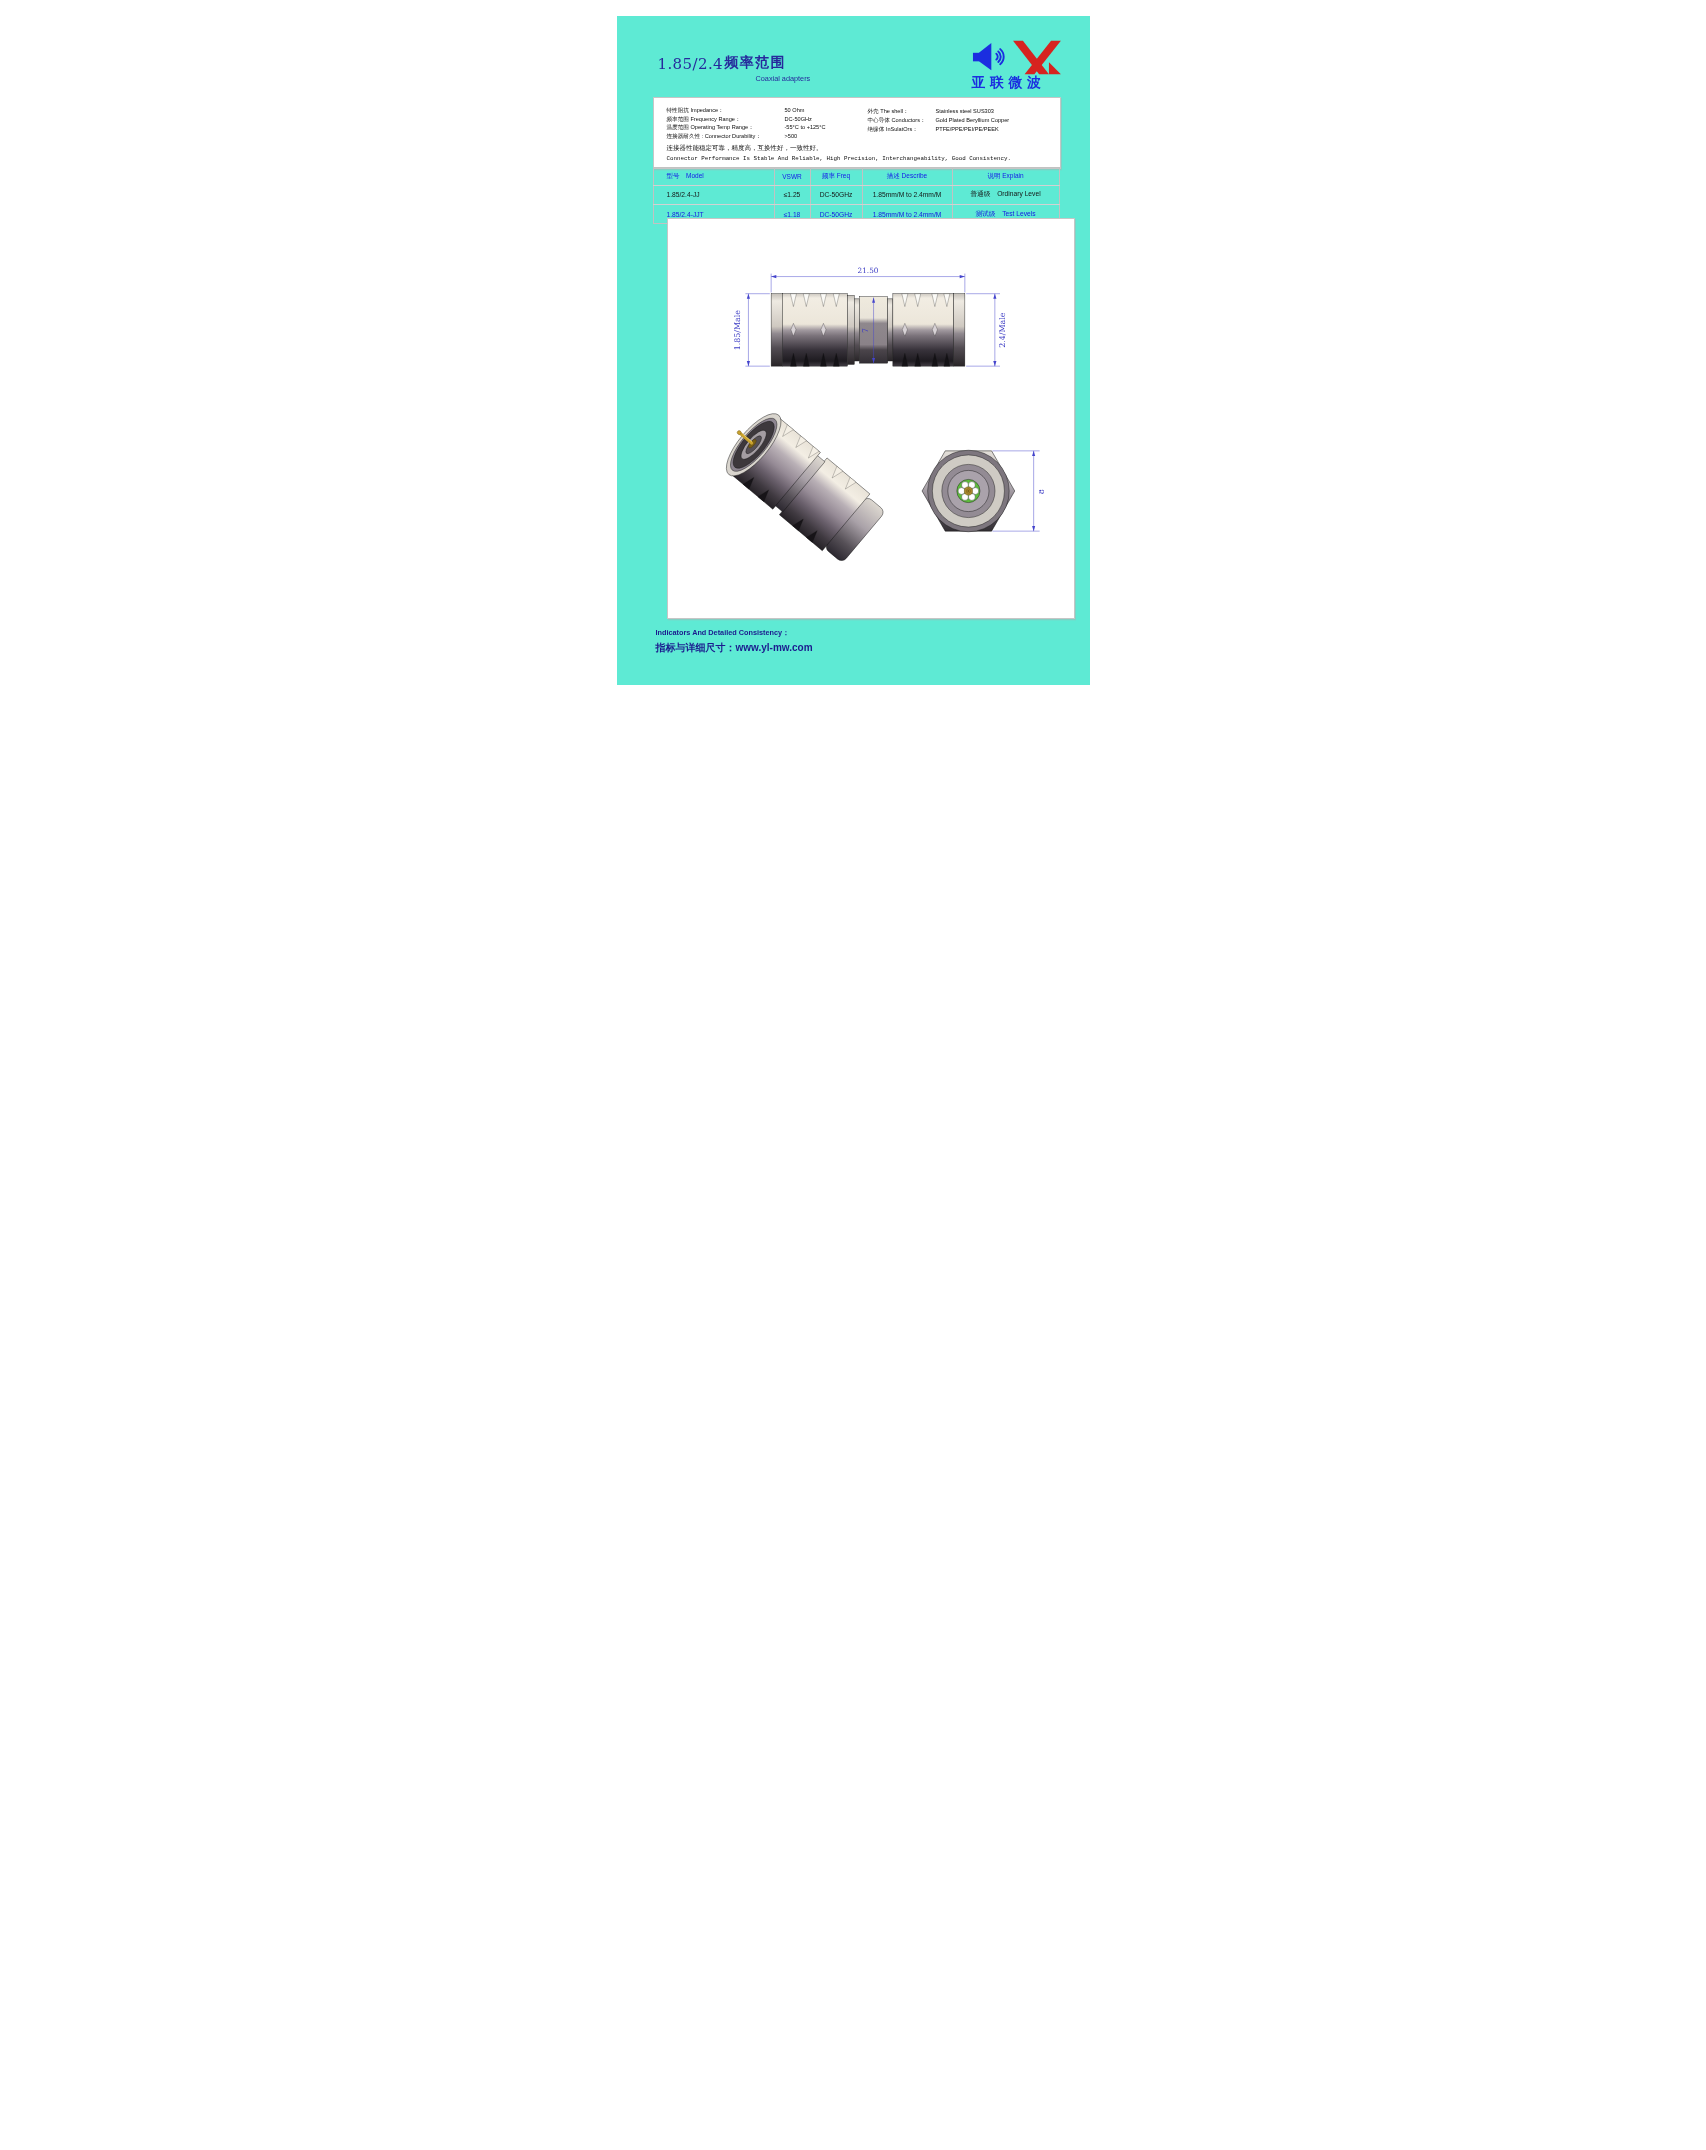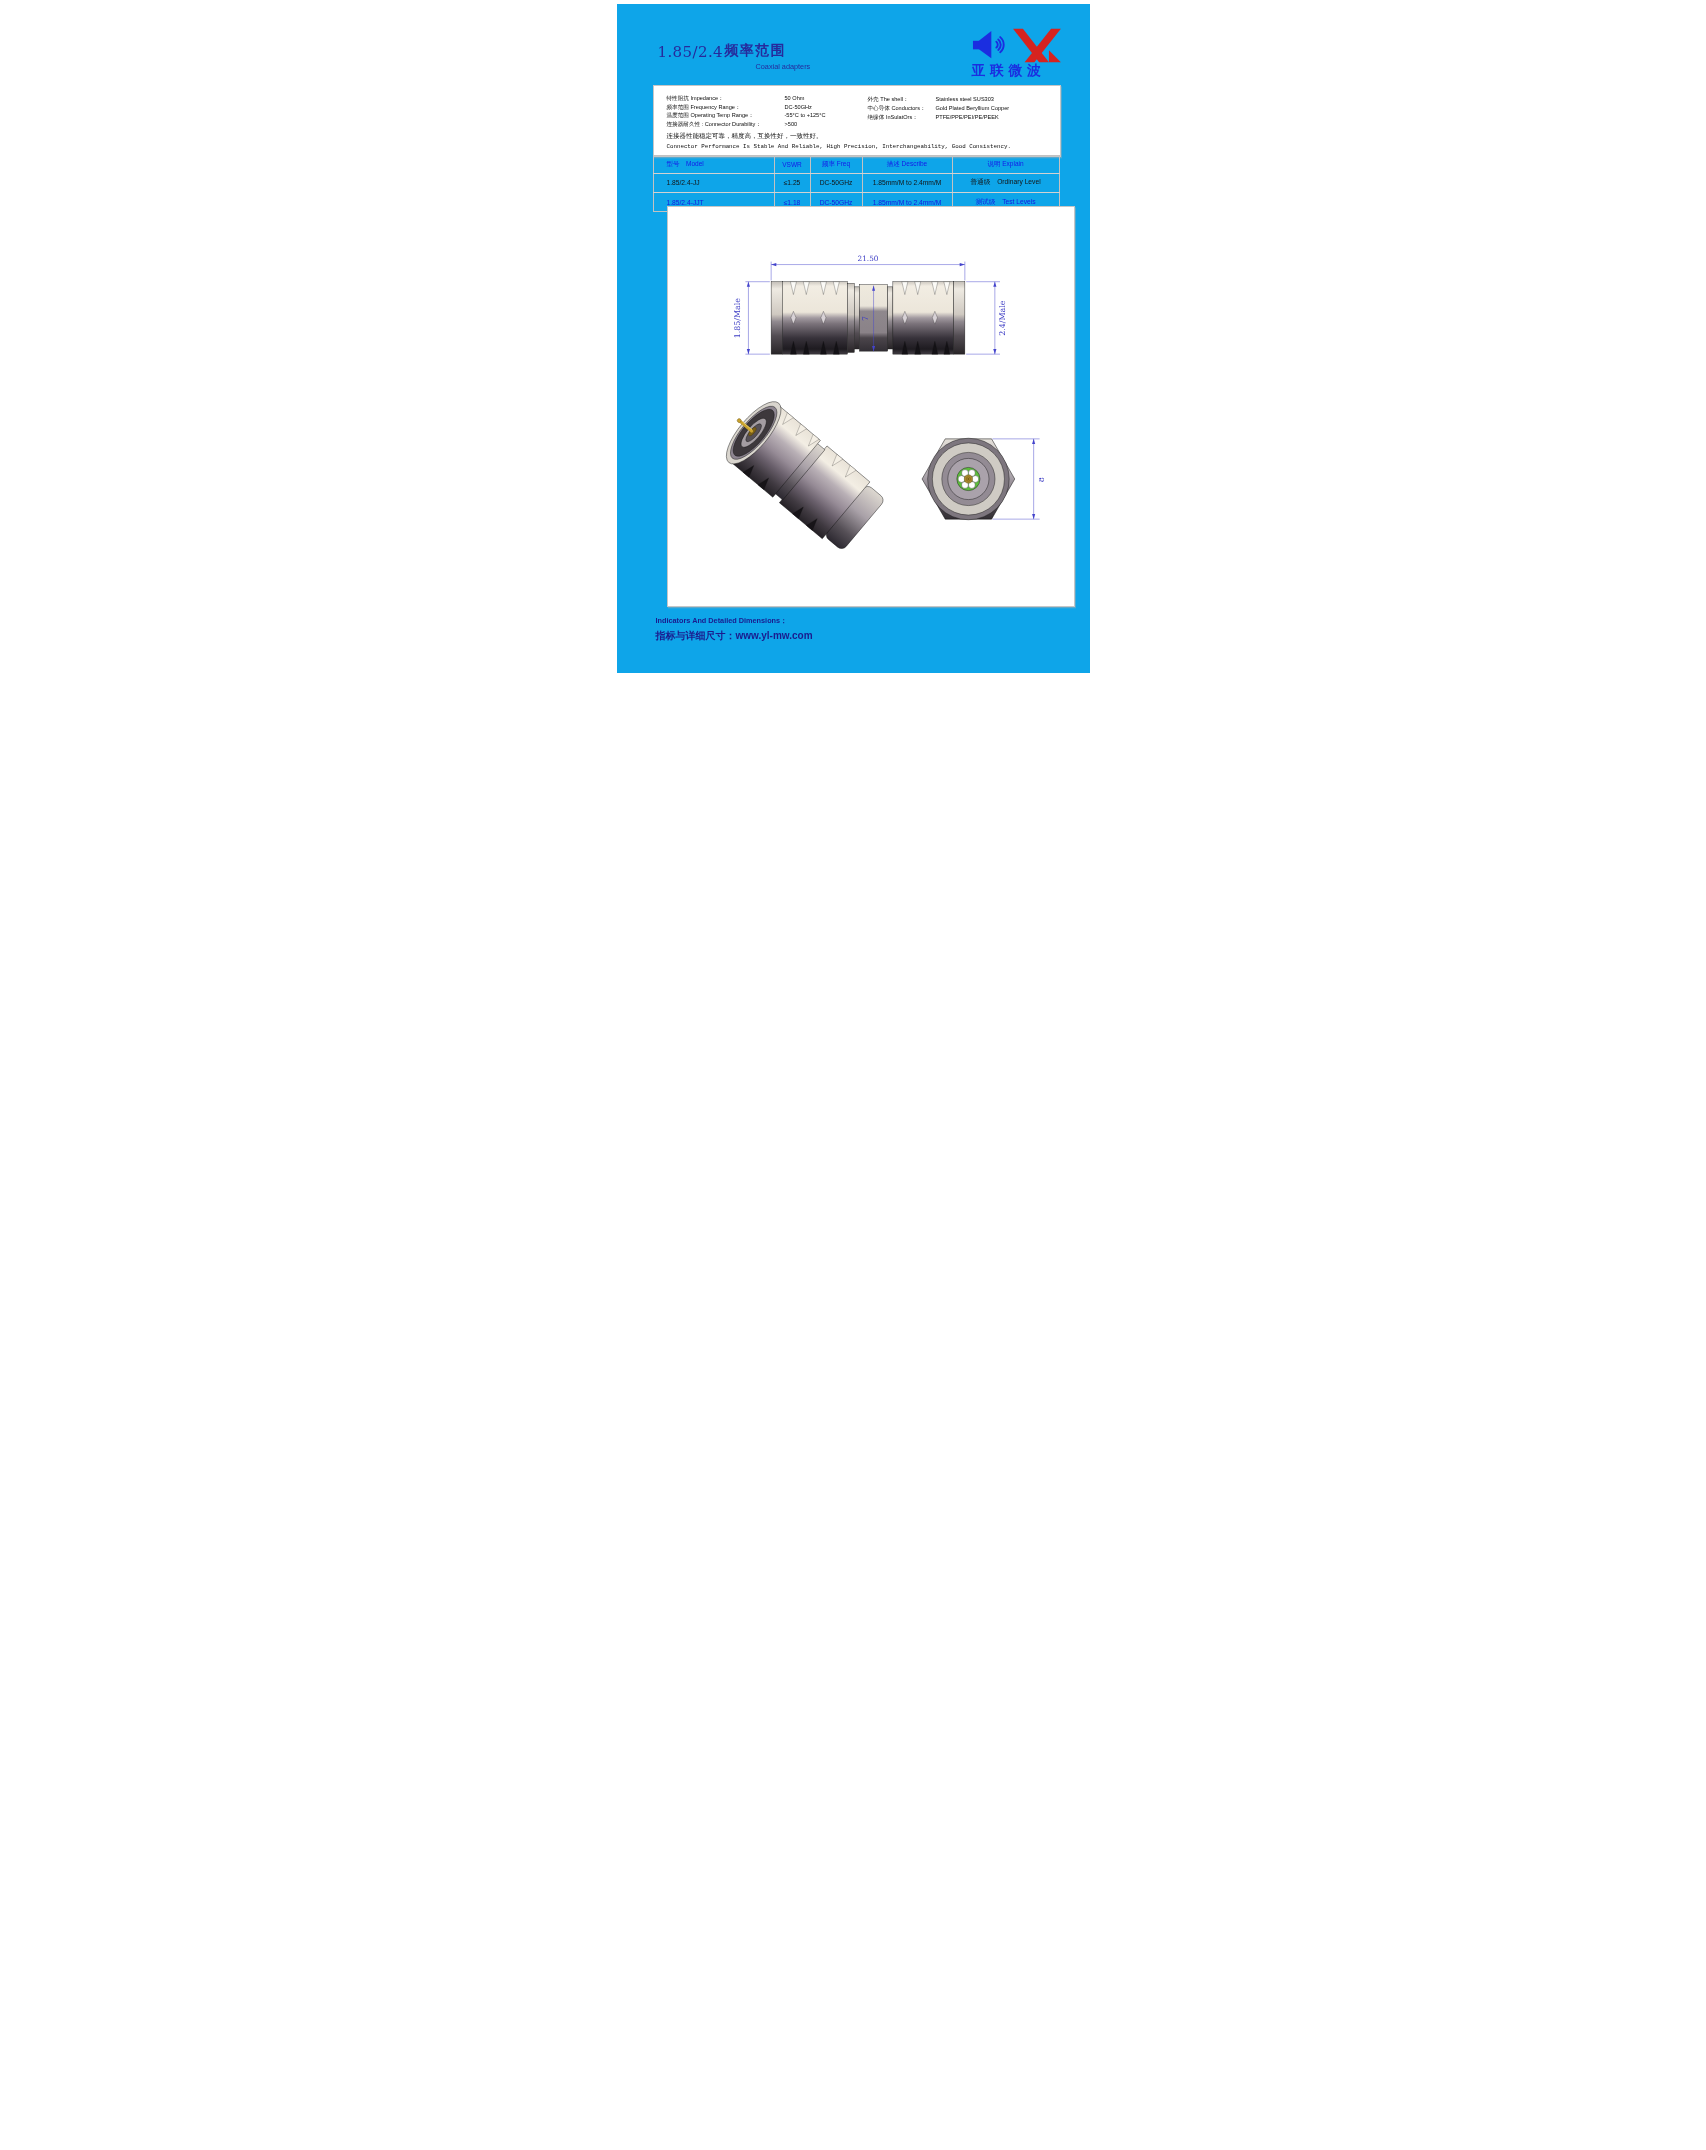--- a/index.html
+++ b/index.html
@@ -1,16 +1,16 @@
 <!DOCTYPE html>
 <html style="font-size:6.9px"><head>
 <meta charset="utf-8">
 <style>
   html,body{margin:0;padding:0;background:#ffffff;}
-  .page{position:relative;width:473px;height:669px;margin:4px auto;background:#0ea5e9;
+  .page{position:relative;width:473px;height:669px;margin:16px auto;background:#5eead4;
         font-family:"Liberation Sans",sans-serif;color:#111;overflow:hidden;}
   .abs{position:absolute;}
 
   
   .t-model{position:absolute;left:41px;top:39px;font-family:"DejaVu Serif",serif;
            font-size:15px;color:#262a9c;letter-spacing:0.4px;}
   .t-cn{position:absolute;left:108px;top:38px;font-size:14px;font-weight:bold;color:#262a9c;letter-spacing:1.3px;}
   .t-sub{position:absolute;left:109px;top:58px;font-size:7.3px;color:#262a9c;padding-left:30px;}
 
   .logo{position:absolute;left:355px;top:24px;width:89px;height:52px;}
@@ -312,19 +312,19 @@
         <line x1="330" y1="23" x2="330" y2="210"></line>
       </g>
       <g fill="#4444cc">
         <polygon points="330,23 326.4,35 333.6,35"></polygon>
           <polygon points="330,210 326.4,198 333.6,198"></polygon>
       </g>
       <text class="dim-text" font-size="19" text-anchor="middle" transform="translate(354,118) rotate(-90)">8</text>
     </svg>
   </div>
 
-  <div class="foot1">Indicators And Detailed Dimensions：</div>
+  <div class="foot1">Indicators And Detailed Consistency：</div>
   <div class="foot2">
     <span>指标与详细尺寸：</span><span>www.yl-mw.com</span>
   </div>
 
 </div>
 
 
 </body></html>

